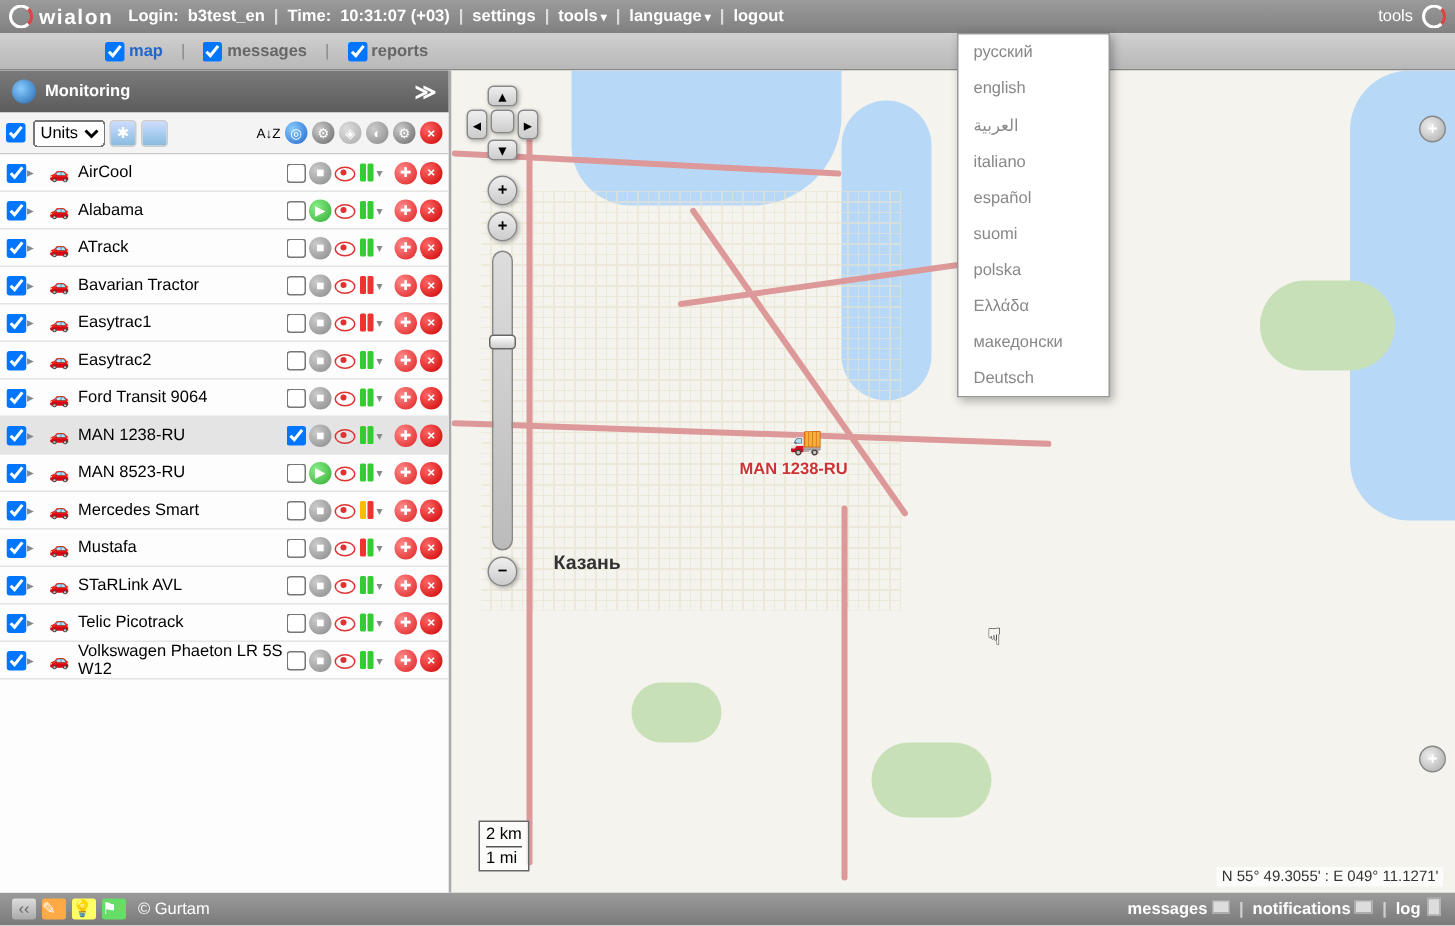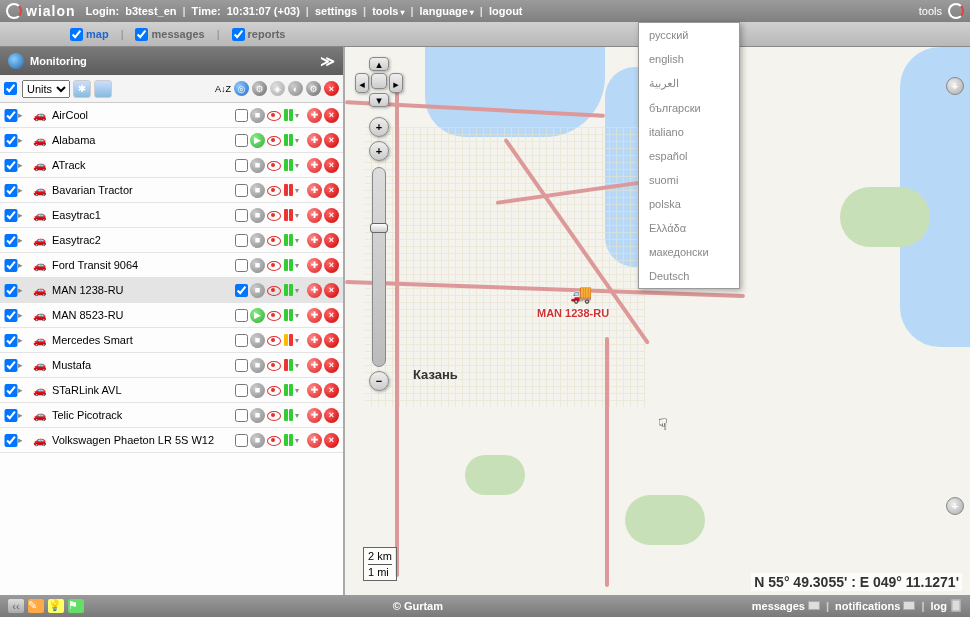--- a/index.html
+++ b/index.html
@@ -14,21 +14,21 @@
 .topbar-right{margin-left:auto;display:flex;align-items:center;gap:6px}
 .dropdown-arrow{font-size:8px;margin-left:2px}
 
 .tabbar{height:25px;background:linear-gradient(#d0d0d0,#b8b8b8);display:flex;align-items:center;padding:0 8px;gap:12px;border-bottom:1px solid #888}
 .tabbar .tab{display:flex;align-items:center;gap:3px;cursor:pointer;color:#666;font-weight:bold}
 .tabbar .tab.active{color:#2266cc}
 .tabbar .tab input{margin:0}
 .tabbar-sep{color:#888}
 
 .main{display:flex;height:548px}
-.left-panel{width:345px;background:#eee;border-right:2px solid #aaa;display:flex;flex-direction:column}
+.left-panel{width:301px;background:#eee;border-right:2px solid #aaa;display:flex;flex-direction:column}
 .panel-header{height:28px;background:linear-gradient(#7a7a7a,#5c5c5c);color:#fff;display:flex;align-items:center;padding:0 8px;font-weight:bold;gap:6px}
 .panel-header .globe{width:16px;height:16px;background:radial-gradient(circle at 6px 6px,#8cf,#26a);border-radius:50%}
 .panel-header .expand{margin-left:auto;font-size:14px;cursor:pointer}
 
 .toolbar{height:28px;background:#f4f4f4;display:flex;align-items:center;padding:0 4px;gap:3px;border-bottom:1px solid #ccc}
 .toolbar select{height:18px;font-size:11px}
 .toolbar .tb-btn{width:18px;height:18px;display:flex;align-items:center;justify-content:center;cursor:pointer;border:1px solid #ccc;border-radius:3px;background:linear-gradient(#fff,#ddd);font-size:10px}
 .toolbar .spacer{flex:1}
 .ico{width:15px;height:15px;display:inline-flex;align-items:center;justify-content:center;border-radius:50%;font-size:9px;color:#fff;cursor:pointer}
 .ico.close{background:radial-gradient(circle at 5px 5px,#f66,#c00);font-weight:bold}
@@ -64,32 +64,32 @@
 .green-area{position:absolute;background:#c8e0b8}
 .city-grid{position:absolute;background:repeating-linear-gradient(0deg,#fff0 0,#fff0 6px,#e8e4d0 6px,#e8e4d0 7px),repeating-linear-gradient(90deg,#fff0 0,#fff0 6px,#e8e4d0 6px,#e8e4d0 7px)}
 
 .map-ctrl{position:absolute;background:linear-gradient(#eee,#ccc);border:1px solid #888;border-radius:4px;box-shadow:1px 1px 3px rgba(0,0,0,.3);cursor:pointer}
 .zoom-slider{position:absolute;left:27px;top:120px;width:14px;height:200px;background:linear-gradient(#ddd,#bbb);border:1px solid #888;border-radius:7px}
 .zoom-handle{position:absolute;left:-3px;width:18px;height:10px;background:linear-gradient(#fff,#ccc);border:1px solid #666;border-radius:3px}
 .map-truck{position:absolute;font-size:18px}
 .map-label{position:absolute;color:#c33;font-weight:bold;font-size:11px;text-shadow:0 0 3px #fff,0 0 3px #fff}
 .map-city{position:absolute;color:#333;font-size:13px;font-weight:bold}
 .scale-bar{position:absolute;left:18px;bottom:14px;background:rgba(255,255,255,.7);border:1px solid #666;padding:1px 4px;font-size:10px;line-height:1.3}
-.coords{position:absolute;right:8px;bottom:4px;font-size:14px;font-weight:bold;color:#333;background:rgba(255,255,255,.7);padding:1px 3px}
+.coords{position:absolute;right:8px;bottom:4px;font-size:10px;font-weight:normal;color:#333;background:rgba(255,255,255,.7);padding:1px 3px}
 .map-plus{position:absolute;width:18px;height:18px;background:radial-gradient(circle at 6px 6px,#eee,#aaa);border-radius:50%;display:flex;align-items:center;justify-content:center;color:#fff;font-weight:bold;cursor:pointer;border:1px solid #888}
 
 .lang-menu{position:absolute;left:638px;top:22px;width:102px;background:#fff;border:1px solid #999;box-shadow:2px 2px 6px rgba(0,0,0,.3);z-index:100}
 .lang-item{padding:6px 10px;color:#888;cursor:pointer;font-size:11px}
 .lang-item.hover{background:#999;color:#fff}
 .cursor-ptr{position:absolute;left:658px;top:415px;z-index:200;font-size:16px;pointer-events:none}
 
 .statusbar{height:22px;background:linear-gradient(#9b9b9b,#7a7a7a);display:flex;align-items:center;color:#fff;padding:0 8px;gap:8px;font-size:10px}
 .statusbar .sb-left{display:flex;gap:4px;align-items:center}
 .statusbar .sb-ico{width:16px;height:14px;border-radius:2px;cursor:pointer}
-.statusbar .sb-center{flex:1;text-align:center;font-weight:bold}
+.statusbar .sb-center{flex:1;text-align:left;font-weight:normal}
 .statusbar .sb-right{display:flex;gap:6px;align-items:center;font-weight:bold}
 .statusbar .sb-sep{opacity:.6}
 .env-ico{display:inline-block;width:12px;height:9px;background:#ddd;border:1px solid #aaa;margin-left:3px}
 </style>
 </head>
 <body>
 
 <div class="topbar">
   <div class="logo">
     <span class="logo-icon"></span>
@@ -455,21 +455,20 @@
       <div>1 mi</div>
     </div>
     <div class="coords">N 55° 49.3055' : E 049° 11.1271'</div>
   </div>
 </div>
 
 <div class="lang-menu" id="lang-menu">
     <div class="lang-item">русский</div>
     <div class="lang-item">english</div>
     <div class="lang-item">العربية</div>
-    <div class="lang-item">български</div>
     <div class="lang-item">italiano</div>
     <div class="lang-item">español</div>
     <div class="lang-item">suomi</div>
     <div class="lang-item">polska</div>
     <div class="lang-item">Ελλάδα</div>
     <div class="lang-item">македонски</div>
     <div class="lang-item">Deutsch</div>
   </div>
 <div class="cursor-ptr">☟</div>
 

